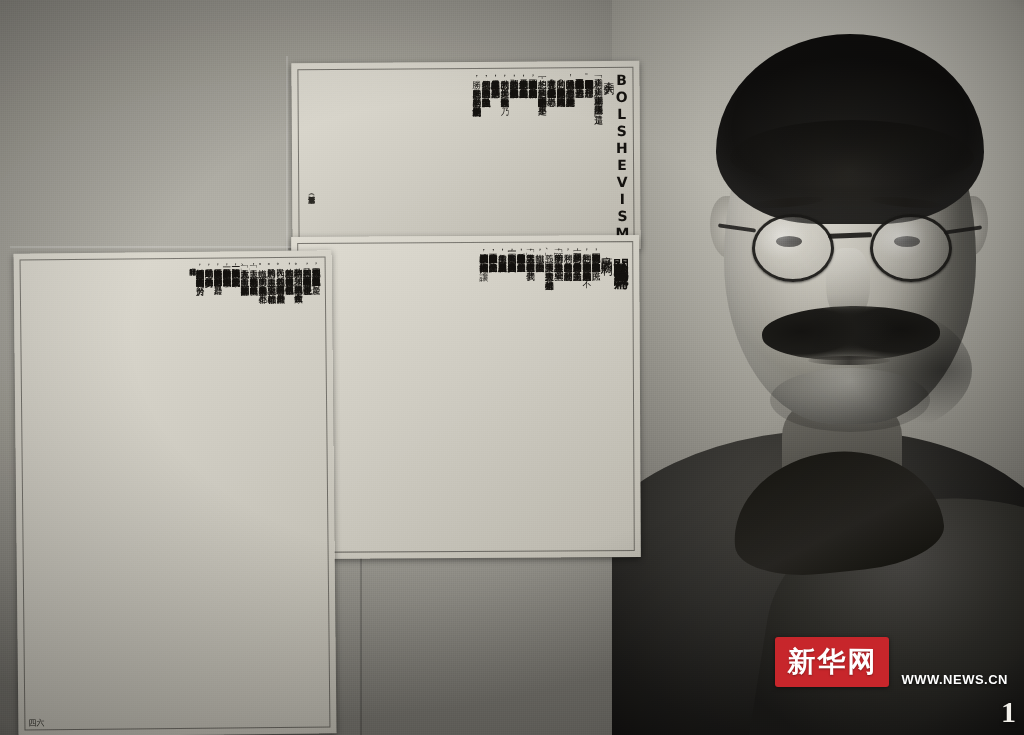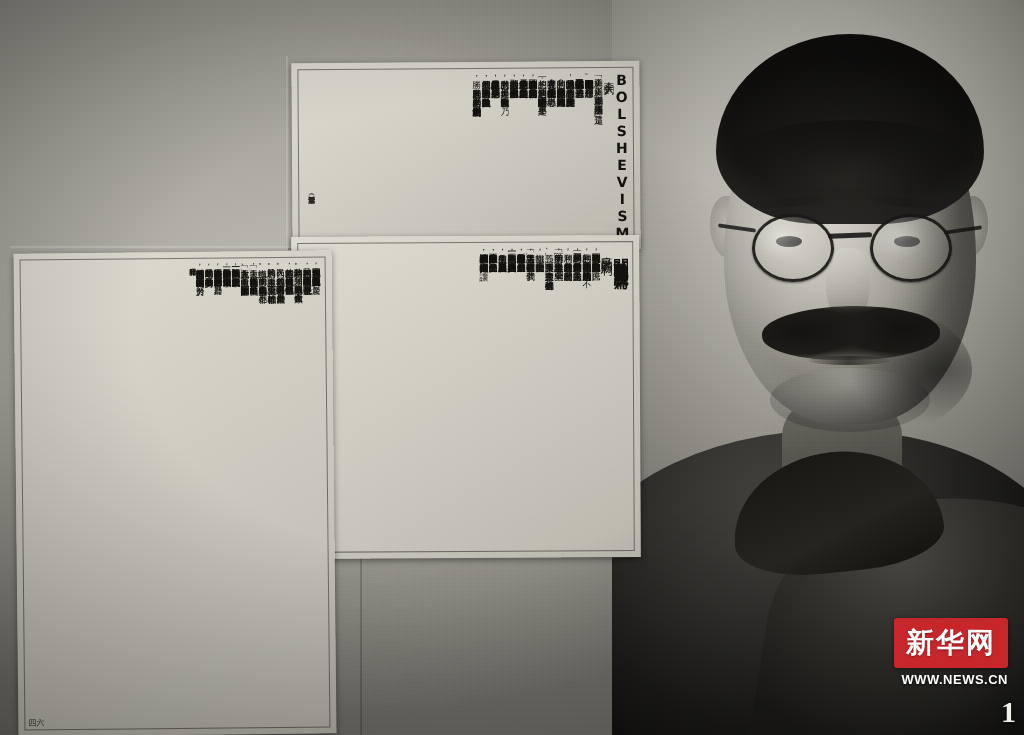--- a/index.html
+++ b/index.html
@@ -227,21 +227,21 @@
 
   
   .fold{
     position:absolute;background:rgba(255,255,255,.18);
   }
   .fold.shade{background:rgba(0,0,0,.18);}
 
   
   .watermark{
     position:absolute;right:16px;bottom:48px;
-    display:flex;flex-direction:column;align-items:flex-end;gap:4px;
+    display:flex;flex-direction:row;align-items:flex-end;gap:12px;
     pointer-events:none;
   }
   .wm-logo{
     display:flex;align-items:center;gap:6px;
     background:#c7262b;
     padding:6px 12px;
     border-radius:3px;
     box-shadow:0 1px 4px rgba(0,0,0,.5);
   }
   .wm-logo span{

